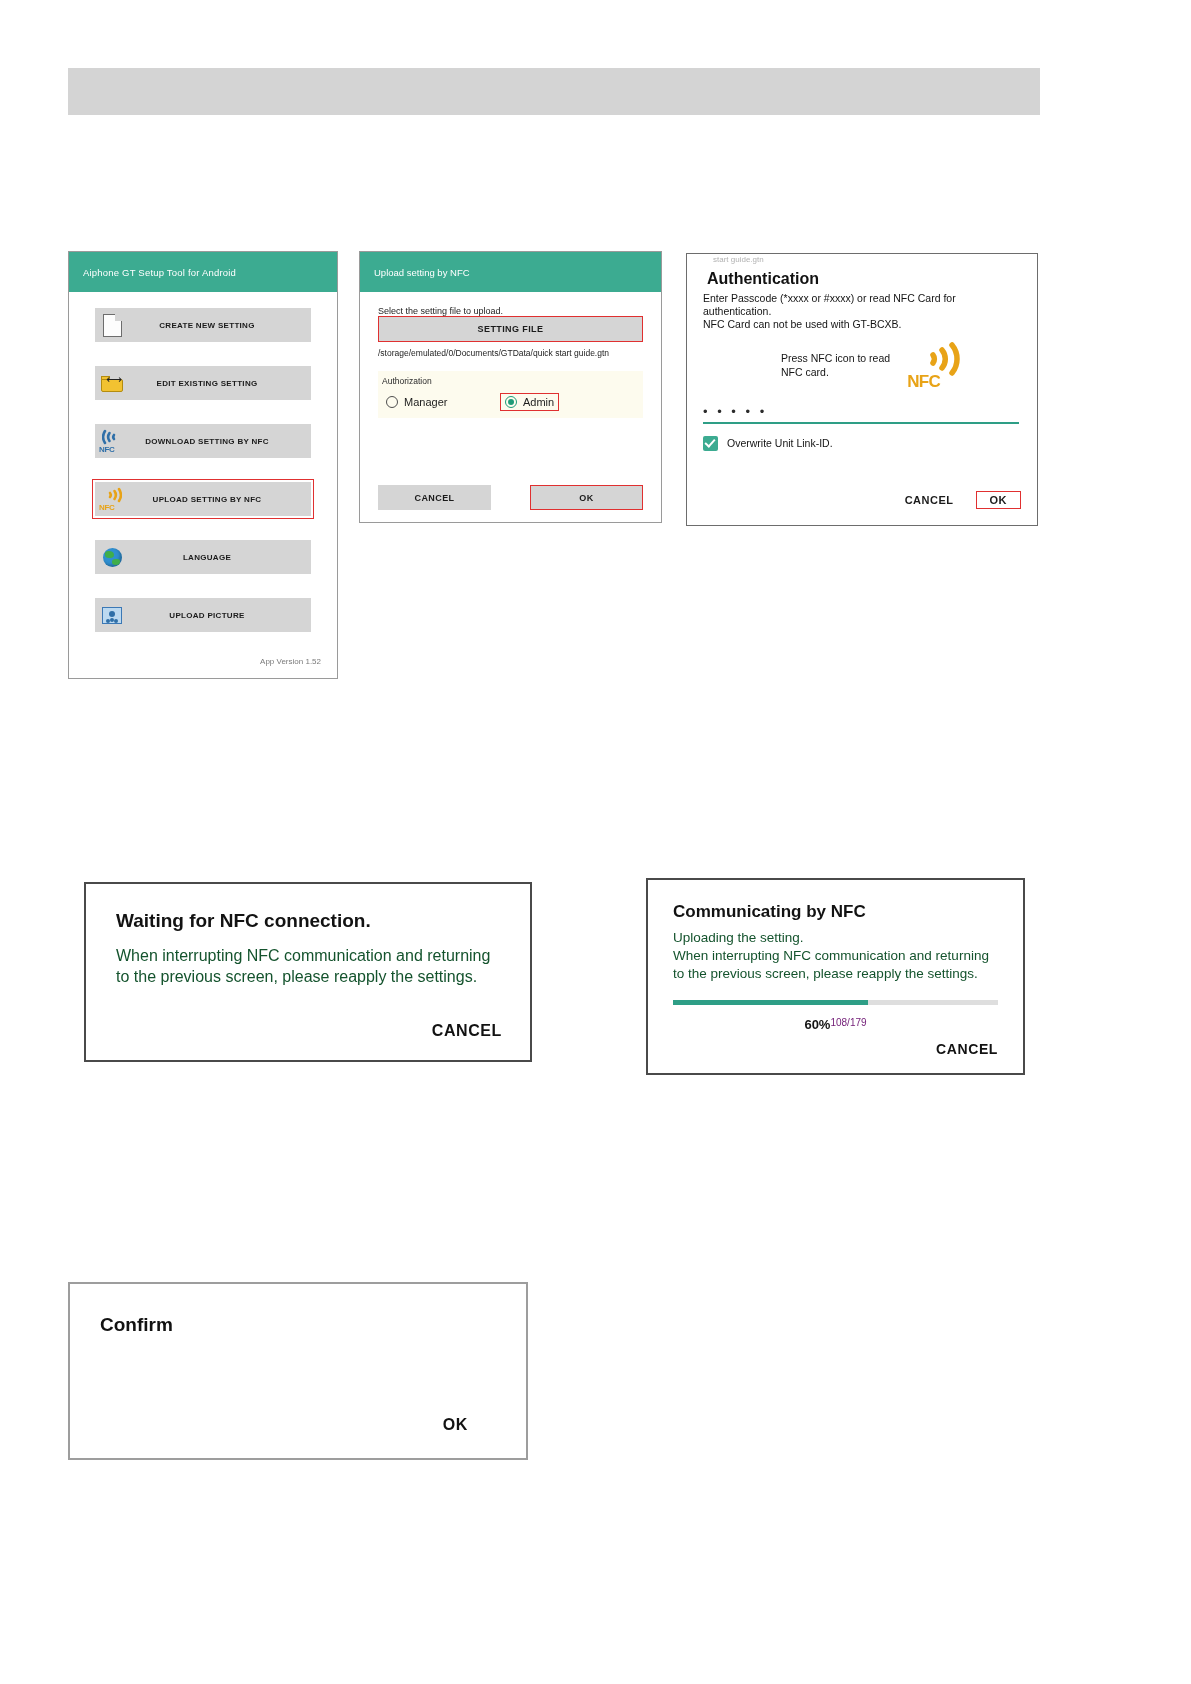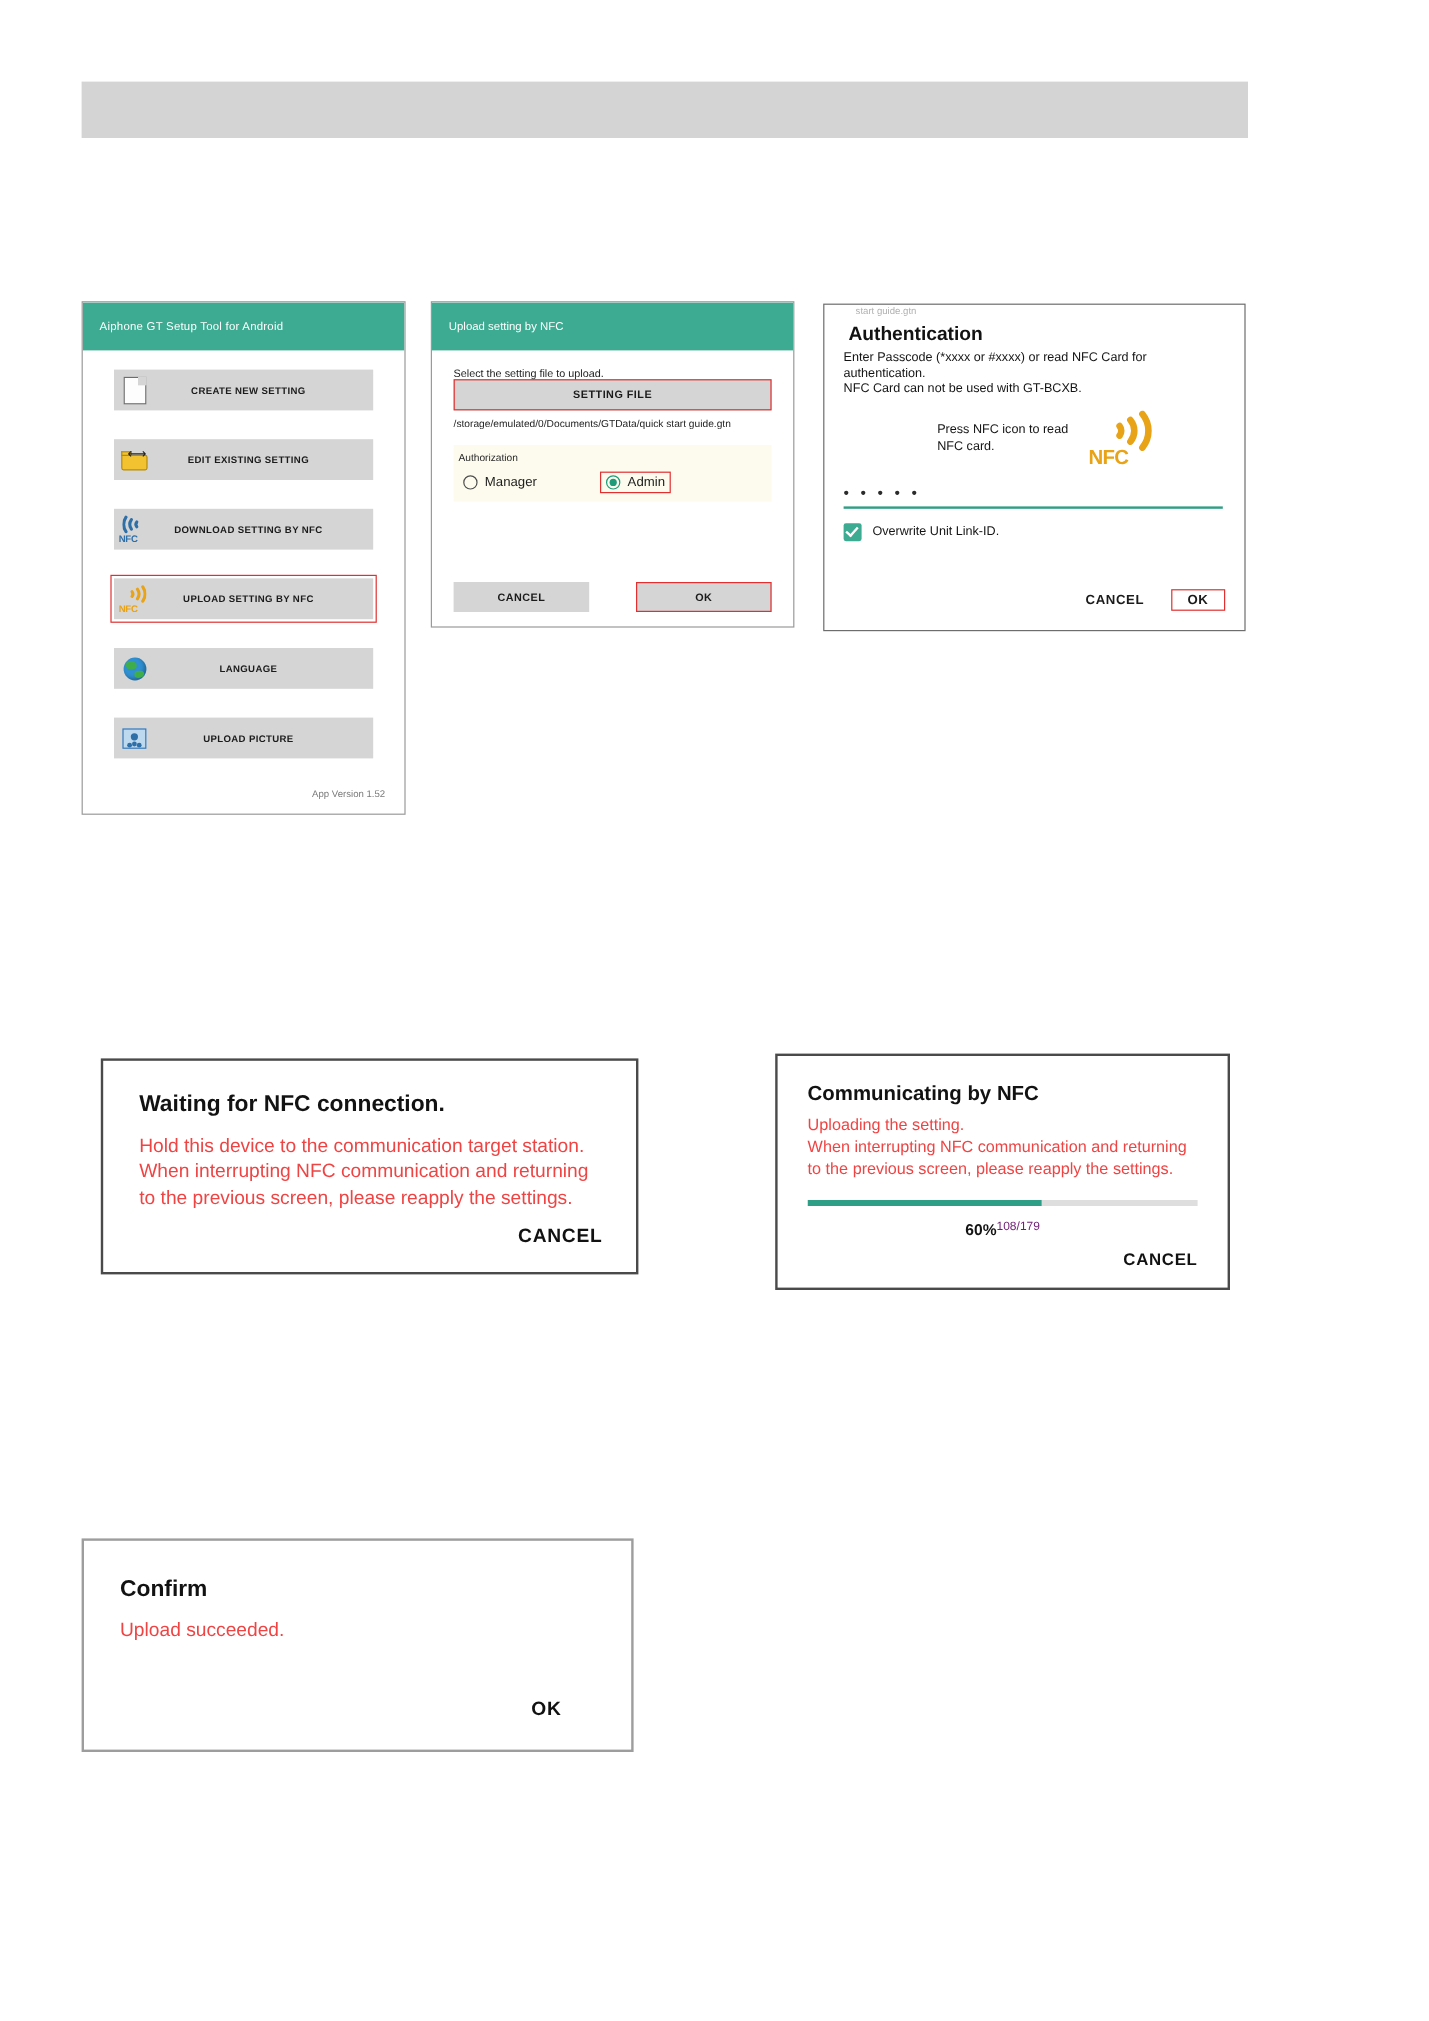--- a/index.html
+++ b/index.html
@@ -405,21 +405,21 @@
     box-sizing: border-box;
     position: absolute;
   }
   .msg-title {
     font-size: 19px;
     font-weight: bold;
     color: #121212;
   }
   .msg-body {
     font-size: 16px;
-    color: #ef4444;
+    color: #14532d;
     line-height: 1.33;
   }
   .msg-action {
     font-size: 16px;
     font-weight: bold;
     color: #121212;
     letter-spacing: .6px;
     position: absolute;
   }
 
@@ -616,21 +616,20 @@
     <div class="auth-btn-row">
       <span class="text-btn">CANCEL</span>
       <span class="text-btn boxed">OK</span>
     </div>
   </div>
 </div>
 
 <div class="msg-dialog" id="dlg-waiting">
   <div class="msg-title">Waiting for NFC connection.</div>
   <div class="msg-body">
-    <div>Hold this device to the communication target station.</div>
     <div>When interrupting NFC communication and returning to the previous screen, please reapply the settings.</div>
   </div>
   <div class="msg-action">CANCEL</div>
 </div>
 
 <div class="msg-dialog" id="dlg-comm">
   <div class="msg-title">Communicating by NFC</div>
   <div class="msg-body">
     <div>Uploading the setting.</div>
     <div>When interrupting NFC communication and returning to the previous screen, please reapply the settings.</div>
@@ -642,15 +641,14 @@
     <div class="progress-legend">
       <span class="progress-pct">60%</span>
       <span class="progress-count">108/179</span>
     </div>
   </div>
   <div class="msg-action">CANCEL</div>
 </div>
 
 <div class="msg-dialog" id="dlg-confirm">
   <div class="msg-title">Confirm</div>
-  <div class="msg-body">Upload succeeded.</div>
   <div class="msg-action">OK</div>
 </div>
 
 </body></html>

